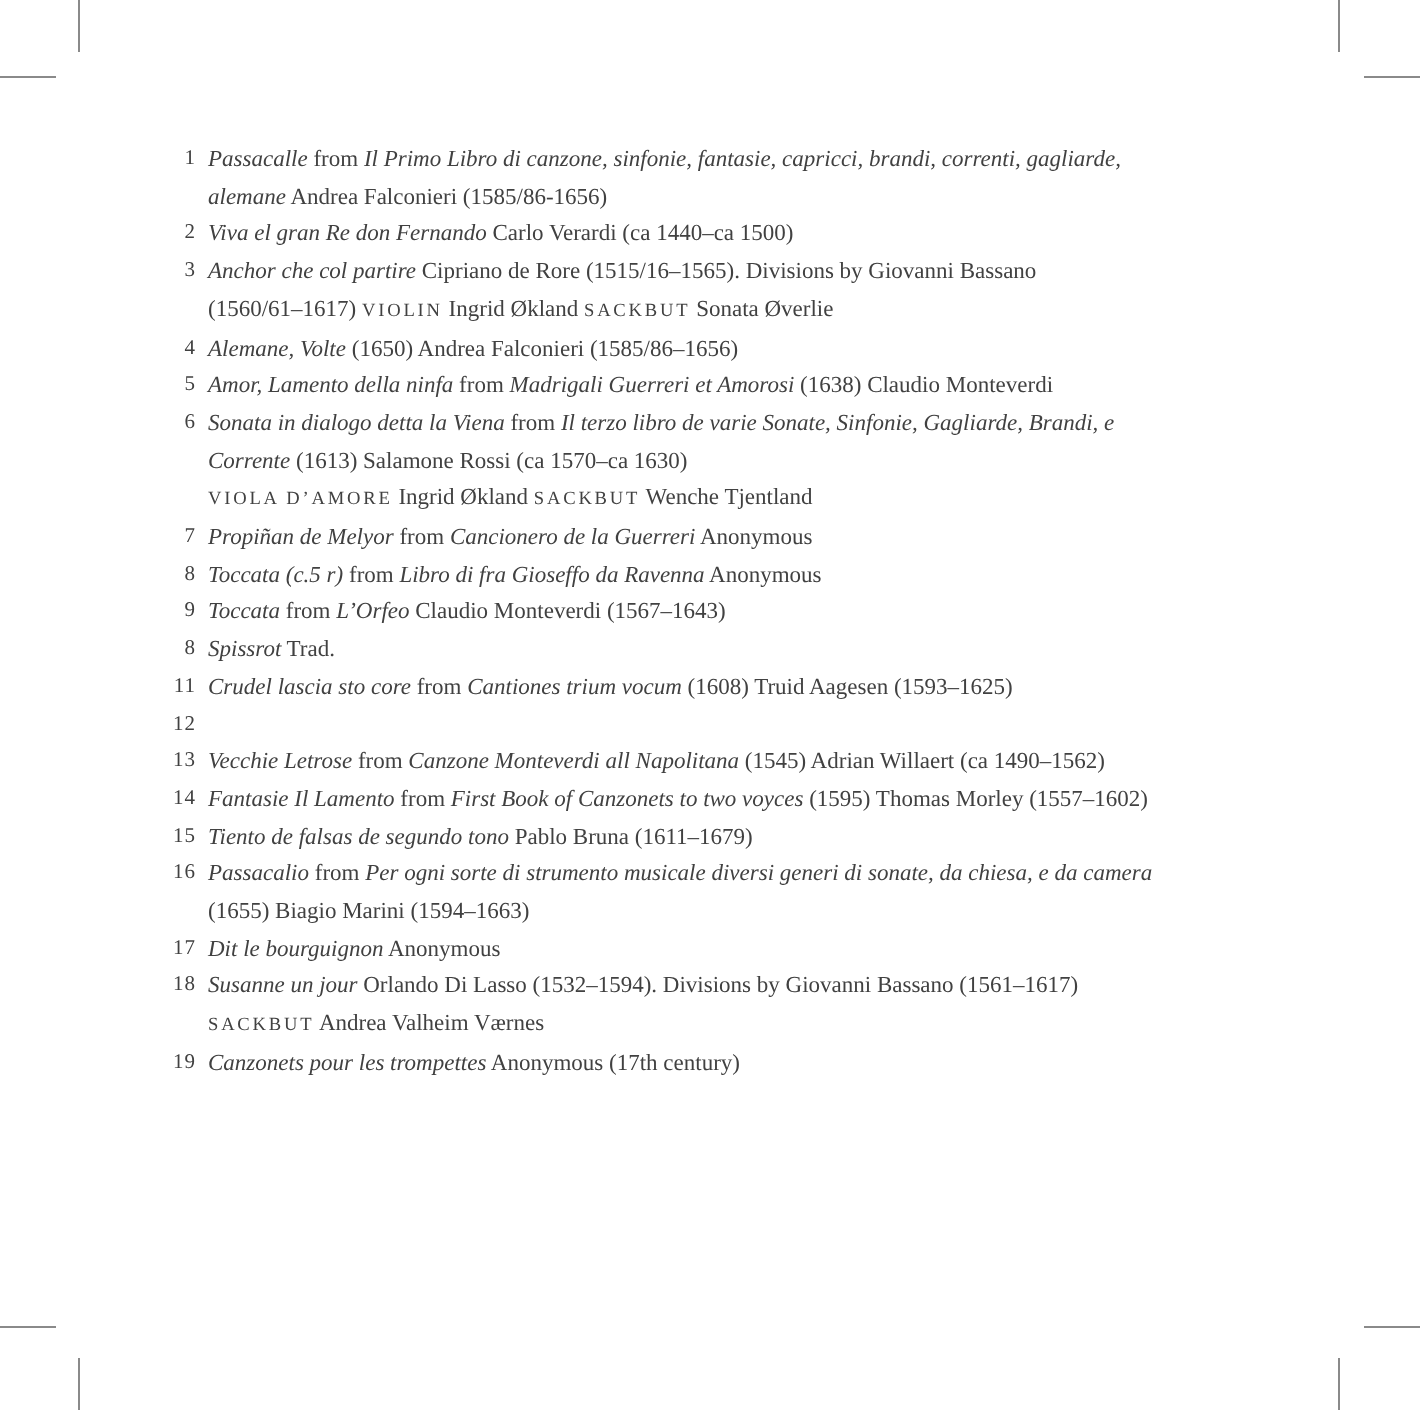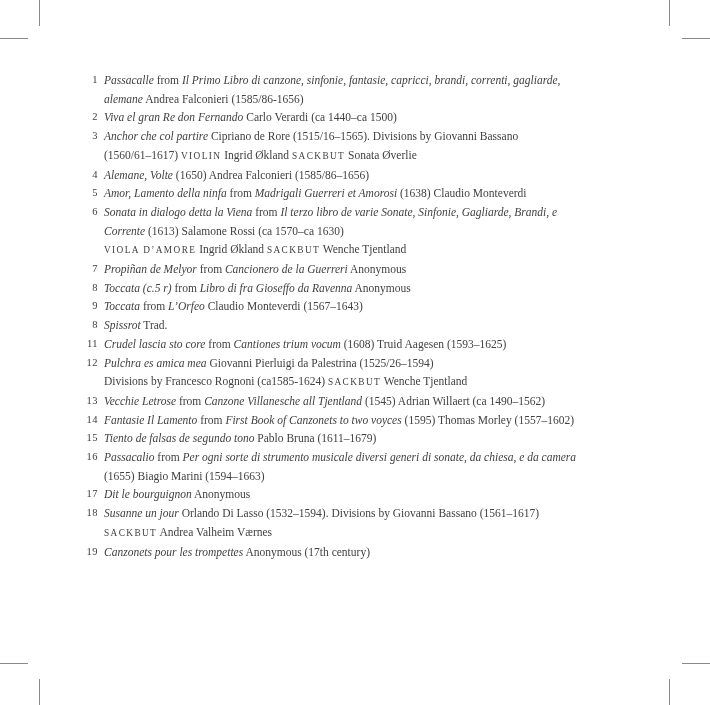--- a/index.html
+++ b/index.html
@@ -136,29 +136,25 @@
       </div>
     </div>
     <div class="track">
       <div class="num">11</div>
       <div class="lines">
         <div class="line"><span class="seg-italic">Crudel lascia sto core</span><span class="seg-roman"> from </span><span class="seg-italic">Cantiones trium vocum</span><span class="seg-roman"> (1608) Truid Aagesen (1593–1625)</span></div>
       </div>
     </div>
     <div class="track">
       <div class="num">12</div>
-      <div class="lines">
-        <div class="line"><span class="seg-italic">Pulchra es amica mea</span><span class="seg-roman"> Giovanni Pierluigi da Palestrina (1525/26–1594)</span></div>
-        <div class="line"><span class="seg-roman">Divisions by Francesco Rognoni (ca1585-1624) </span><span class="seg-smallcaps">SACKBUT</span><span class="seg-roman"> Wenche Tjentland</span></div>
-      </div>
     </div>
     <div class="track">
       <div class="num">13</div>
       <div class="lines">
-        <div class="line"><span class="seg-italic">Vecchie Letrose</span><span class="seg-roman"> from </span><span class="seg-italic">Canzone Villanesche all Tjentland</span><span class="seg-roman"> (1545) Adrian Willaert (ca 1490–1562)</span></div>
+        <div class="line"><span class="seg-italic">Vecchie Letrose</span><span class="seg-roman"> from </span><span class="seg-italic">Canzone Monteverdi all Napolitana</span><span class="seg-roman"> (1545) Adrian Willaert (ca 1490–1562)</span></div>
       </div>
     </div>
     <div class="track">
       <div class="num">14</div>
       <div class="lines">
         <div class="line"><span class="seg-italic">Fantasie Il Lamento</span><span class="seg-roman"> from </span><span class="seg-italic">First Book of Canzonets to two voyces</span><span class="seg-roman"> (1595) Thomas Morley (1557–1602)</span></div>
       </div>
     </div>
     <div class="track">
       <div class="num">15</div>

